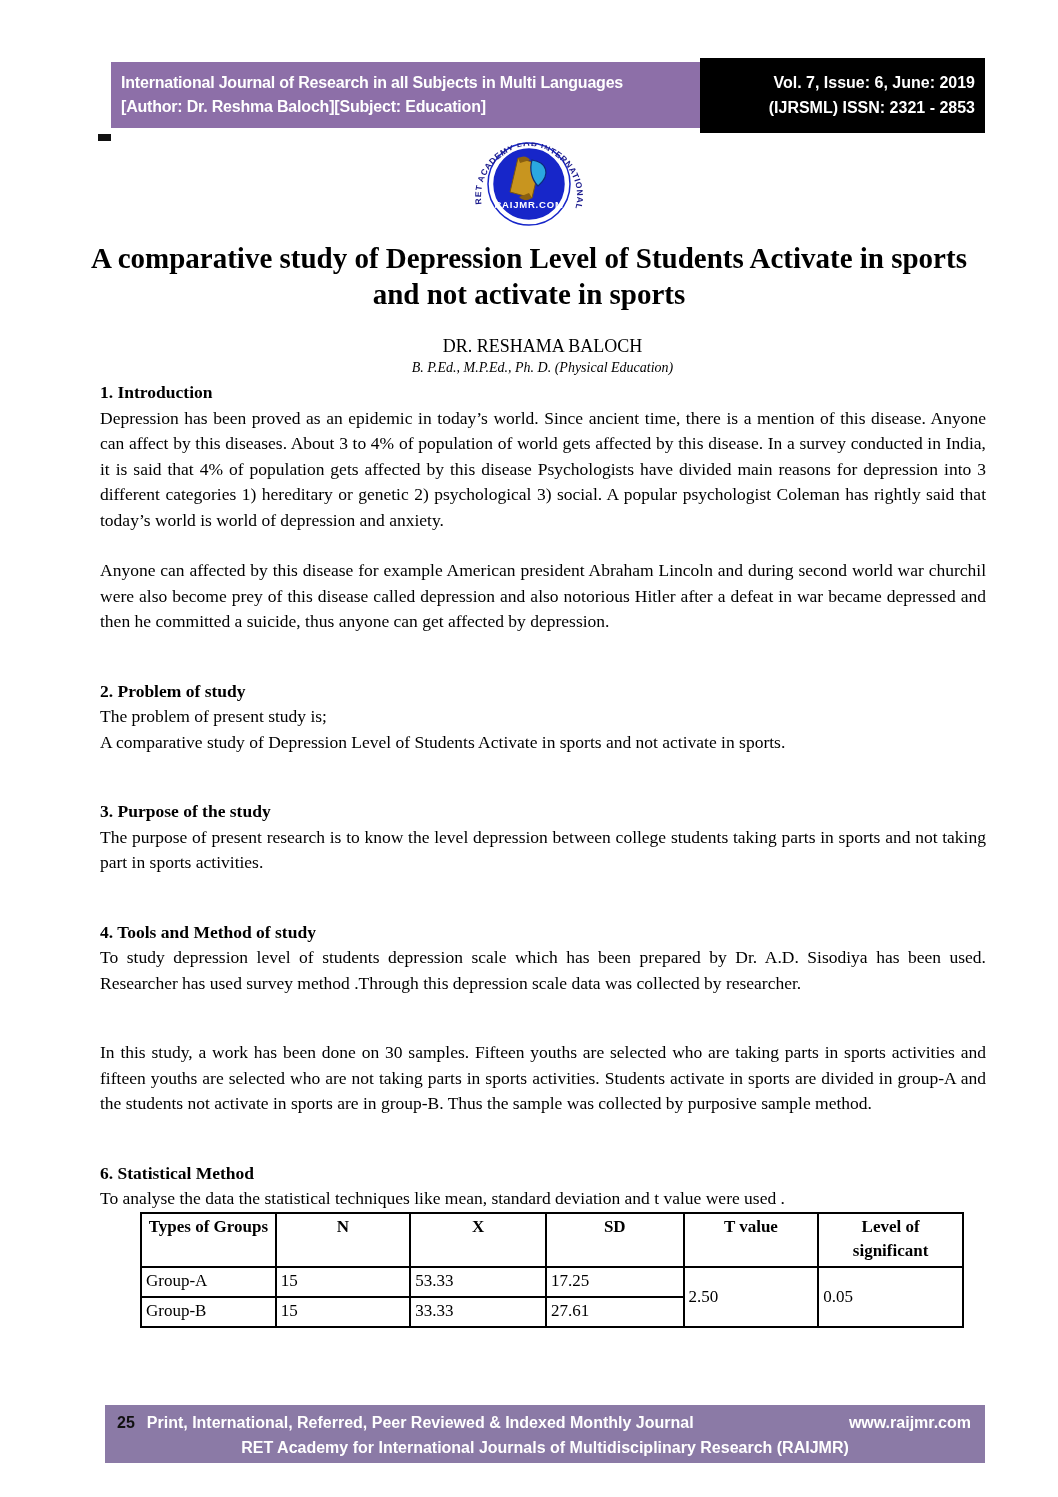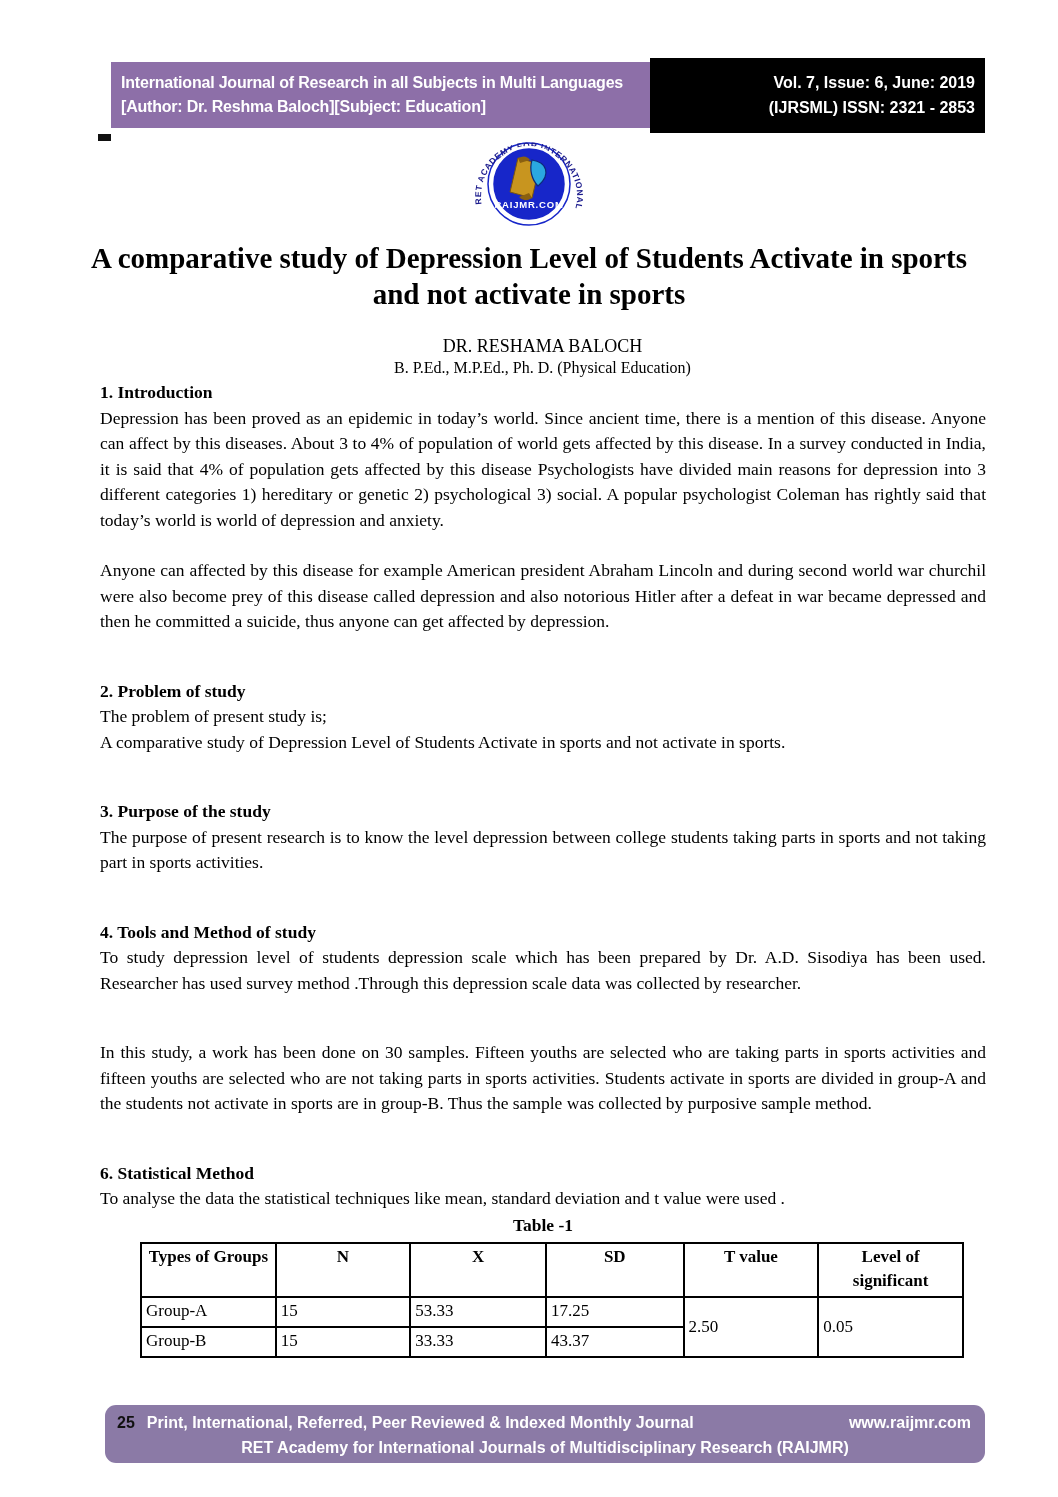--- a/index.html
+++ b/index.html
@@ -25,21 +25,21 @@
     background:#8d6fa8;
     color:#ffffff;
     font-family:"Liberation Sans","DejaVu Sans",sans-serif;
     font-weight:bold;
     font-size:16px;
     line-height:24px;
     padding:9px 0 0 10px;
     letter-spacing:-0.2px;
   }
   .hdr-right{
-    width:335px; height:75px;
+    width:285px; height:75px;
     background:#000000;
     color:#ffffff;
     font-family:"Liberation Sans","DejaVu Sans",sans-serif;
     font-weight:bold;
     font-size:16px;
     line-height:25px;
     text-align:right;
     padding:12px 10px 0 1px;
     box-sizing:border-box;
   }
@@ -66,21 +66,21 @@
     font-size:29px;
     line-height:36px;
   }
   .author{
     position:absolute;
     left:100px; top:335px;
     width:885px;
     text-align:center;
   }
   .author-name{font-size:18px;line-height:22px;}
-  .author-deg{font-size:16px;line-height:22px;}
+  .author-deg{font-size:14px;line-height:22px;font-style:italic;}
   
   .bodytext{
     position:absolute;
     left:100px; top:380px;
     width:886px;
     font-size:17.5px;
     line-height:25.5px;
     text-align:justify;
   }
   .sec-head{font-weight:bold;margin:0;}
@@ -121,21 +121,20 @@
   
   .ftr{
     position:absolute;
     left:105px; top:1405px;
     width:880px; height:58px;
     background:#8b7aa6;
     color:#ffffff;
     font-family:"Liberation Sans","DejaVu Sans",sans-serif;
     font-weight:bold;
     font-size:16px;
-    border-radius:11px;
   }
   .ftr-row1{
     display:flex;
     align-items:baseline;
     padding:6px 14px 0 12px;
     line-height:24px;
   }
   .ftr-pageno{color:#111111;margin-right:12px;}
   .ftr-spacer{flex:1;}
   .ftr-row2{
@@ -206,21 +205,20 @@
     <p class="sec-head">4. Tools and Method of study</p>
     <p> To study  depression level of students depression scale which has been prepared by Dr. A.D. Sisodiya has been used. Researcher has used survey method .Through this depression scale data was collected by researcher.</p>
     <div class="gap2"></div>
 
     <p>In this study, a work has been done on 30 samples. Fifteen youths are selected who are taking parts in sports activities and fifteen youths are selected who are not taking parts in sports activities. Students activate in sports are divided in group-A and the students not activate in sports are in group-B. Thus the sample was collected by purposive sample method.</p>
     <div class="gap2"></div>
 
     <p class="sec-head">6. Statistical Method</p>
     <p>To analyse the data the statistical techniques like  mean, standard deviation and t value were used .</p>
 
-    <div class="tbl-caption">Table -1</div>
 
     <table class="data">
       <colgroup>
         <col style="width:135px">
           <col style="width:135px">
           <col style="width:136px">
         <col style="width:138px">
           <col style="width:135px">
           <col style="width:145px">
       </colgroup>
@@ -240,21 +238,21 @@
           <td>15</td>
           <td>53.33</td>
           <td>17.25</td>
           <td class="merged" rowspan="2">2.50</td>
           <td class="merged" rowspan="2">0.05</td>
         </tr>
         <tr>
           <td>Group-B</td>
           <td>15</td>
           <td>33.33</td>
-          <td>43.37</td>
+          <td>27.61</td>
         </tr>
       </tbody>
     </table>
   </div>
 
   <div class="ftr">
     <div class="ftr-row1">
       <span class="ftr-pageno">25</span>
       <span>Print, International, Referred, Peer Reviewed &amp; Indexed Monthly Journal</span>
       <span class="ftr-spacer"></span>

